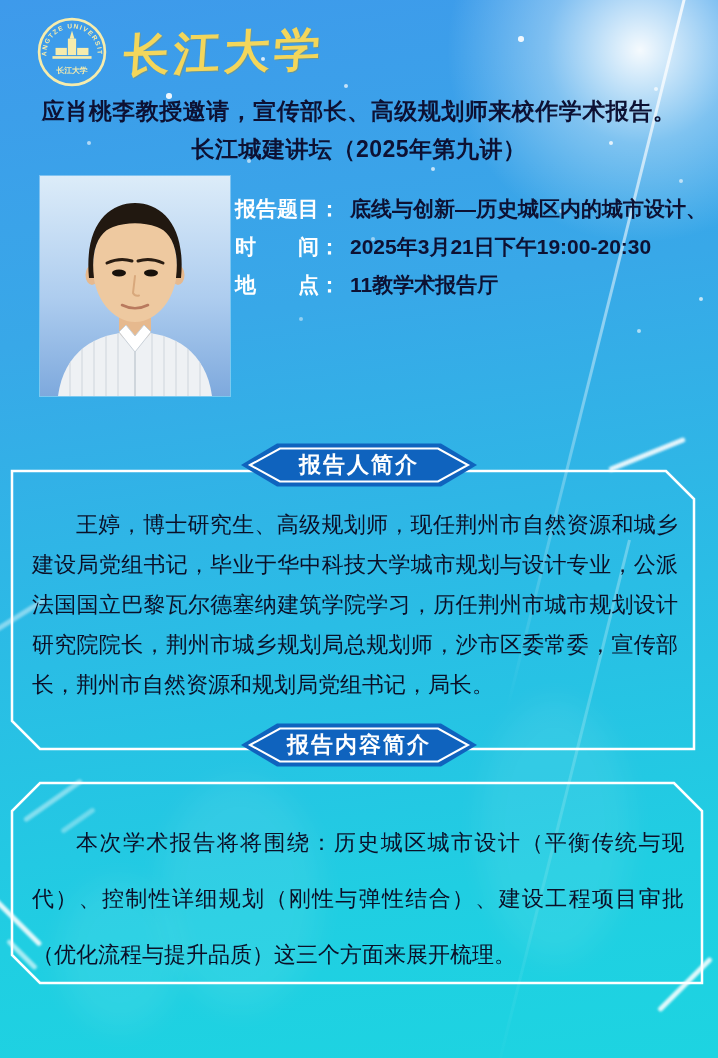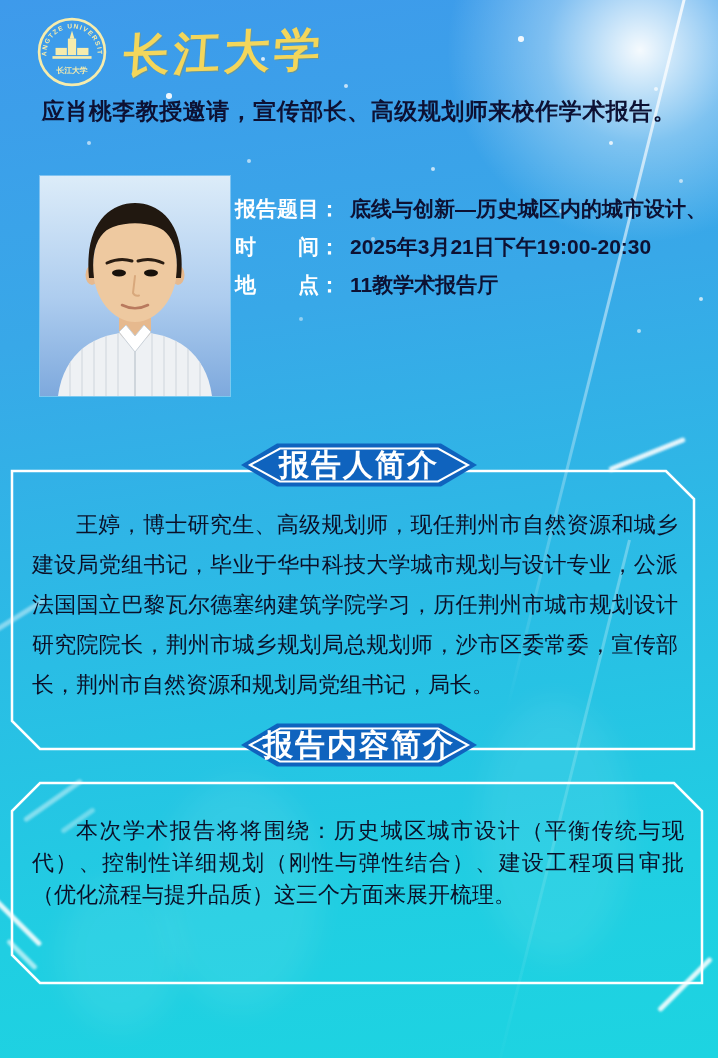--- a/index.html
+++ b/index.html
@@ -53,31 +53,31 @@
   
   .photo{position:absolute;left:40px;top:176px;width:190px;height:220px;box-shadow:0 0 0 1px rgba(255,255,255,.35);}
   .details{position:absolute;left:235px;top:190px;width:480px;font-size:21px;font-weight:700;line-height:38px;}
   .detail-label{color:#FFFFFF;margin-right:10px;white-space:pre;}
   .detail-value{color:#0D1133;}
 
   
   .banner{position:absolute;left:50%;transform:translateX(-50%);width:236px;height:46px;}
   .banner svg{position:absolute;left:0;top:0;}
   .banner .banner-title{position:absolute;left:0;top:0;width:100%;height:100%;display:flex;
-    align-items:center;justify-content:center;color:#fff;font-size:30px;font-weight:800;letter-spacing:2px;}
+    align-items:center;justify-content:center;color:#fff;font-size:22px;font-weight:800;letter-spacing:2px;}
   .banner.bn1{top:442px;}
   .banner.bn2{top:722px;}
 
   
   .boxes{position:absolute;left:0;top:0;pointer-events:none;}
 
   
   .bio-text{position:absolute;left:32px;top:505px;width:646px;font-size:22px;line-height:40px;
     color:#0B1028;text-align:justify;text-indent:2em;font-weight:500;}
-  .content-text{position:absolute;left:32px;top:815px;width:652px;font-size:22px;line-height:32px;
+  .content-text{position:absolute;left:32px;top:815px;width:652px;font-size:22px;line-height:56px;
     color:#0B1028;text-align:justify;text-indent:2em;font-weight:500;}
 </style>
 </head>
 <body>
 
 <div id="poster">
 
   <div class="flare"></div>
   <div class="beam b1"></div>
   <div class="beam b2"></div>
@@ -106,20 +106,21 @@
         <rect x="19" y="31" width="11" height="7"></rect>
         <rect x="40" y="31" width="11" height="7"></rect>
         <rect x="16" y="39" width="38" height="2.6"></rect>
       </g>
       <text x="35" y="55" font-size="7.6" fill="#F6ECAC" text-anchor="middle" font-weight="700">长江大学</text>
     </svg>
     <div class="uni-name">长江大学</div>
   </div>
 
   <div class="headline1">应肖桃李教授邀请，宣传部长、高级规划师来校作学术报告。</div>
+  <div class="headline2">长江城建讲坛（2025年第九讲）</div>
 
   <svg class="photo" viewBox="0 0 190 220">
     <defs>
       <linearGradient id="pbg" x1="0" y1="0" x2="0" y2="1">
         <stop offset="0" stop-color="#dcecf9"></stop>
           <stop offset="0.55" stop-color="#aecdef"></stop>
           <stop offset="1" stop-color="#7ea9dd"></stop>
       </linearGradient>
       <clipPath id="shirtClip">
         <path d="M18,220 C24,176 55,156 95,156 C135,156 166,176 172,220 Z"></path>

